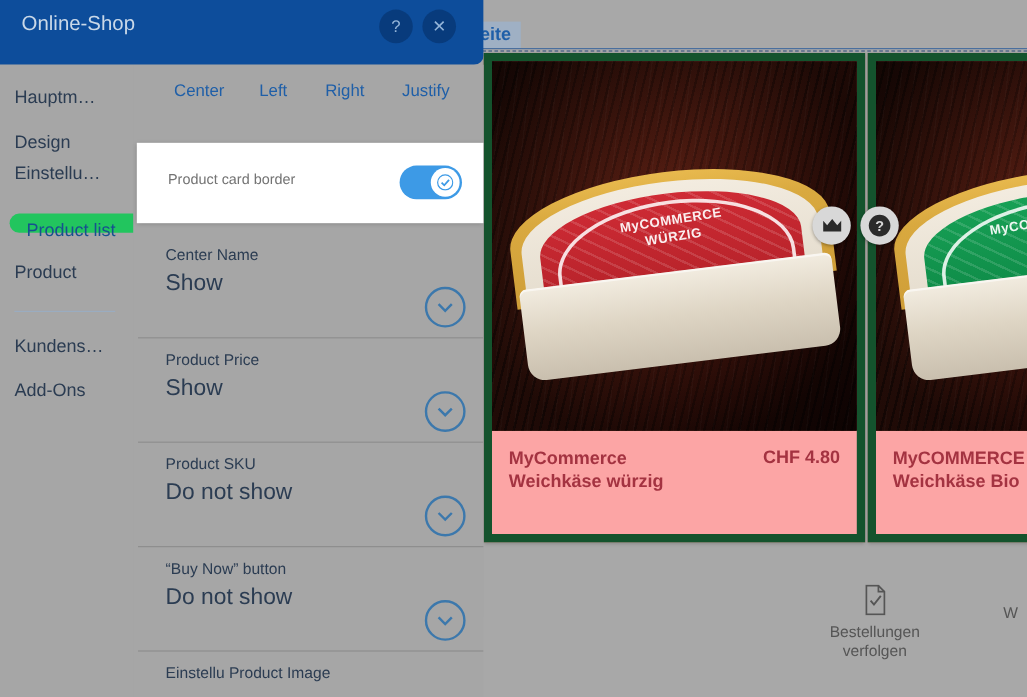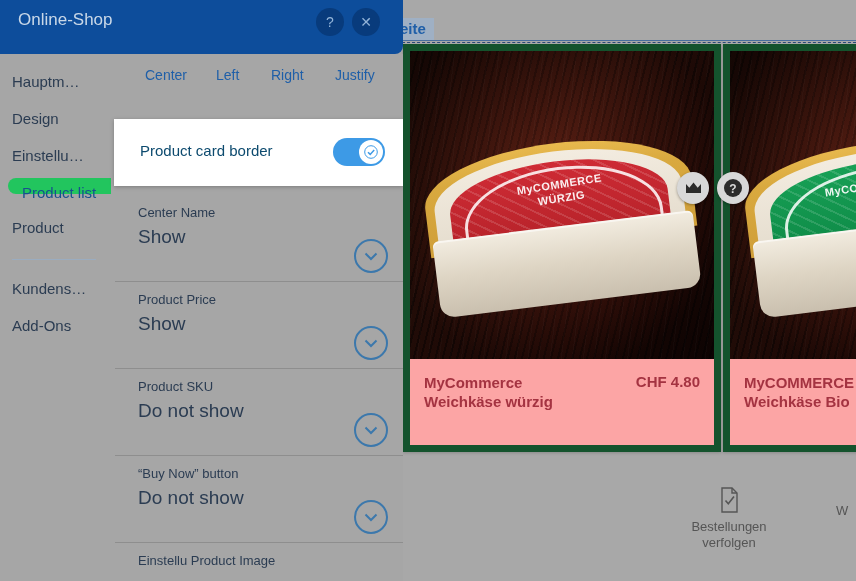--- a/index.html
+++ b/index.html
@@ -108,21 +108,21 @@
     background:#22c55e;color:#17508f;height:16px;line-height:30px;}
   .side-sep{position:absolute;left:12px;width:84px;height:1px;background:#9aacc0;}
 
   .panel{position:absolute;left:111px;top:0;width:292px;height:460px;background:#a6a6a6;}
 
   .aligns{position:absolute;left:0;top:0;width:292px;height:58px;}
   .align-opt{position:absolute;top:66px;color:#1f5fa8;font-size:14px;}
 
   .hl-card{position:absolute;left:3px;top:65px;width:289px;height:67px;
     background:#fff;box-shadow:0 1px 4px rgba(0,0,0,.25);}
-  .hl-label{position:absolute;left:26px;top:23px;color:#0c4a6e;font-size:15px;}
+  .hl-label{position:absolute;left:26px;top:23px;color:#737373;font-size:12px;}
   .toggle{position:absolute;left:219px;top:19px;width:52px;height:28px;border-radius:14px;
     background:#3d9ae6;}
   .toggle .knob{position:absolute;right:2px;top:2px;width:24px;height:24px;border-radius:50%;
     background:#fff;display:flex;align-items:center;justify-content:center;}
 
   .row{position:absolute;left:0;width:292px;height:87px;}
   .row-sep{position:absolute;left:4px;width:288px;height:1px;background:#8e8e8e;}
   .row-label{position:absolute;left:27px;top:10px;color:#2b3c52;font-size:13px;}
   .row-value{position:absolute;left:27px;top:31px;color:#2b3c52;font-size:19px;}
   .row-chevron{position:absolute;left:243px;top:44px;width:30px;height:30px;border-radius:50%;
@@ -222,21 +222,21 @@
     <div class="head-btn close">
       <span>✕</span>
     </div>
   </div>
 
   <div class="modal-body">
 
     <div class="sidebar">
       <div class="side-item" style="top:15px;">Hauptm…</div>
       <div class="side-item" style="top:52px;">Design</div>
-      <div class="side-item" style="top:89px;">Einstellu…</div>
+      <div class="side-item" style="top:78px;">Einstellu…</div>
       <div class="side-item active" style="top:124px;">Product list</div>
       <div class="side-item" style="top:161px;">Product</div>
       <div class="side-sep" style="top:205px;"></div>
       <div class="side-item" style="top:222px;">Kundens…</div>
       <div class="side-item" style="top:259px;">Add-Ons</div>
     </div>
 
     <div class="panel">
 
       <div class="aligns">

